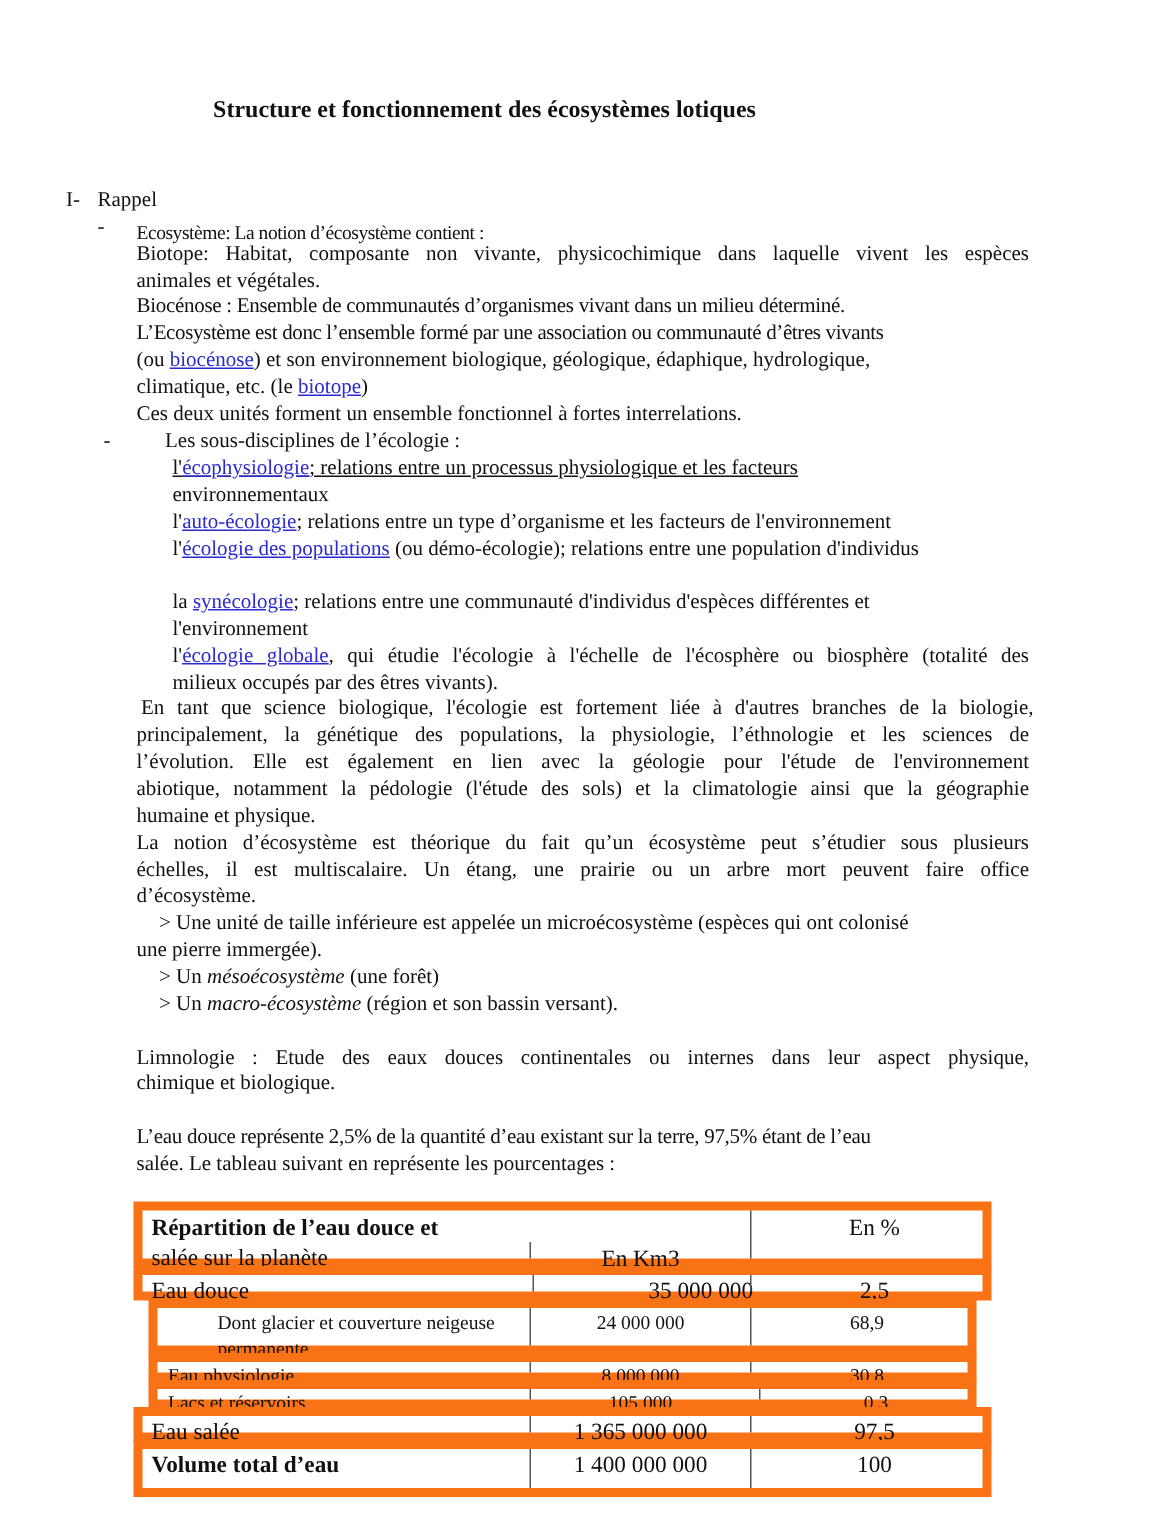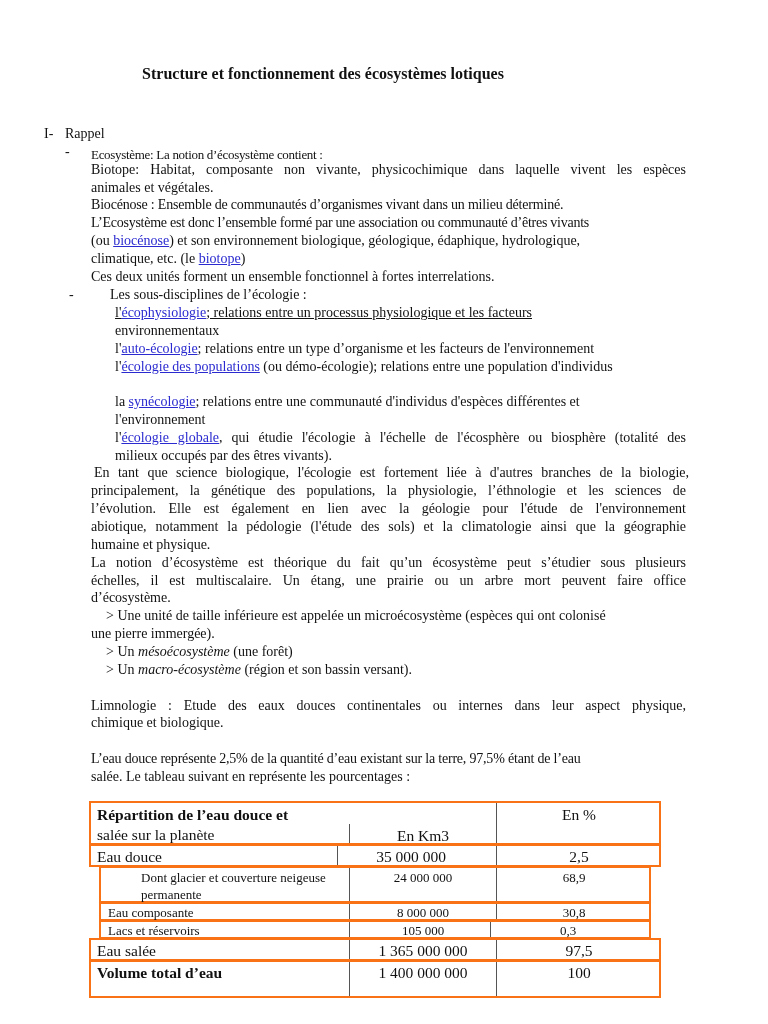--- a/index.html
+++ b/index.html
@@ -43,21 +43,21 @@
     }
     a.link {
       color: #2a2ad0;
       text-decoration: underline;
     }
     em { font-style: italic; }
 
     
     .tbl-row {
       position: absolute;
-      border: 2px solid #f97316;
+      border: 6px solid #f97316;
       box-sizing: border-box;
     }
     .cell {
       position: absolute;
       top: 0; bottom: 0;
       box-sizing: border-box;
     }
     .cell.vd { border-left: 1px solid #555; }
     .big { font-size: 15.5px; }
     .small { font-size: 13px; }
@@ -146,43 +146,43 @@
       <div class="cell" style="left:6px; width:252px; padding-top:2px; line-height:20px;">
         <div class="bold">Répartition de l’eau douce et</div>
         <div>salée  sur la planète</div>
       </div>
       <div class="cell vd center" style="left:258px; width:147px; padding-top:2px; line-height:20px;margin-top:21px;">En Km3</div>
       <div class="cell vd center" style="left:405px; width:165px; padding-top:2px; line-height:20px;">En %</div>
     </div>
 
     <div class="tbl-row big" style="left:89px; top:844px; width:572px; height:23px;">
       <div class="cell" style="left:6px; width:252px; line-height:21px;">Eau douce</div>
-      <div class="cell vd center" style="left:246px; width:147px; line-height:21px;">35 000 000</div>
+      <div class="cell vd center" style="left:260px; width:147px; line-height:21px;text-align:right;">35 000 000</div>
       <div class="cell vd center" style="left:405px; width:165px; line-height:21px;">2,5</div>
     </div>
 
     <div class="tbl-row small" style="left:99px; top:866px; width:552px; height:37px;">
       <div class="cell" style="left:7px; width:240px; line-height:17px; padding-top:1px;margin-left:33px;">
         <div>Dont glacier et couverture neigeuse</div>
         <div>permanente</div>
       </div>
       <div class="cell vd center" style="left:248px; width:147px; line-height:17px; padding-top:1px;">24 000 000</div>
       <div class="cell vd center" style="left:395px; width:155px; line-height:17px; padding-top:1px;">68,9</div>
     </div>
 
     <div class="tbl-row small" style="left:99px; top:902px; width:552px; height:19px;">
-      <div class="cell" style="left:7px; width:240px; line-height:17px;">Eau composante</div>
+      <div class="cell" style="left:7px; width:240px; line-height:17px;">Eau physiologie</div>
       <div class="cell vd center" style="left:248px; width:147px; line-height:17px;">8 000 000</div>
       <div class="cell vd center" style="left:395px; width:155px; line-height:17px;">30,8</div>
     </div>
 
     <div class="tbl-row small" style="left:99px; top:920px; width:552px; height:19px;">
       <div class="cell" style="left:7px; width:240px; line-height:17px;">Lacs et réservoirs</div>
       <div class="cell vd center" style="left:248px; width:147px; line-height:17px;">105 000</div>
-      <div class="cell vd center" style="left:389px; width:155px; line-height:17px;">0,3</div>
+      <div class="cell vd center" style="left:401px; width:155px; line-height:17px;">0,3</div>
     </div>
 
     <div class="tbl-row big" style="left:89px; top:938px; width:572px; height:23px;">
       <div class="cell" style="left:6px; width:252px; line-height:21px;">Eau salée</div>
       <div class="cell vd center" style="left:258px; width:147px; line-height:21px;">1 365 000 000</div>
       <div class="cell vd center" style="left:405px; width:165px; line-height:21px;">97,5</div>
     </div>
 
     <div class="tbl-row big" style="left:89px; top:960px; width:572px; height:38px;">
       <div class="cell bold" style="left:6px; width:252px; line-height:21px;">Volume total d’eau</div>

